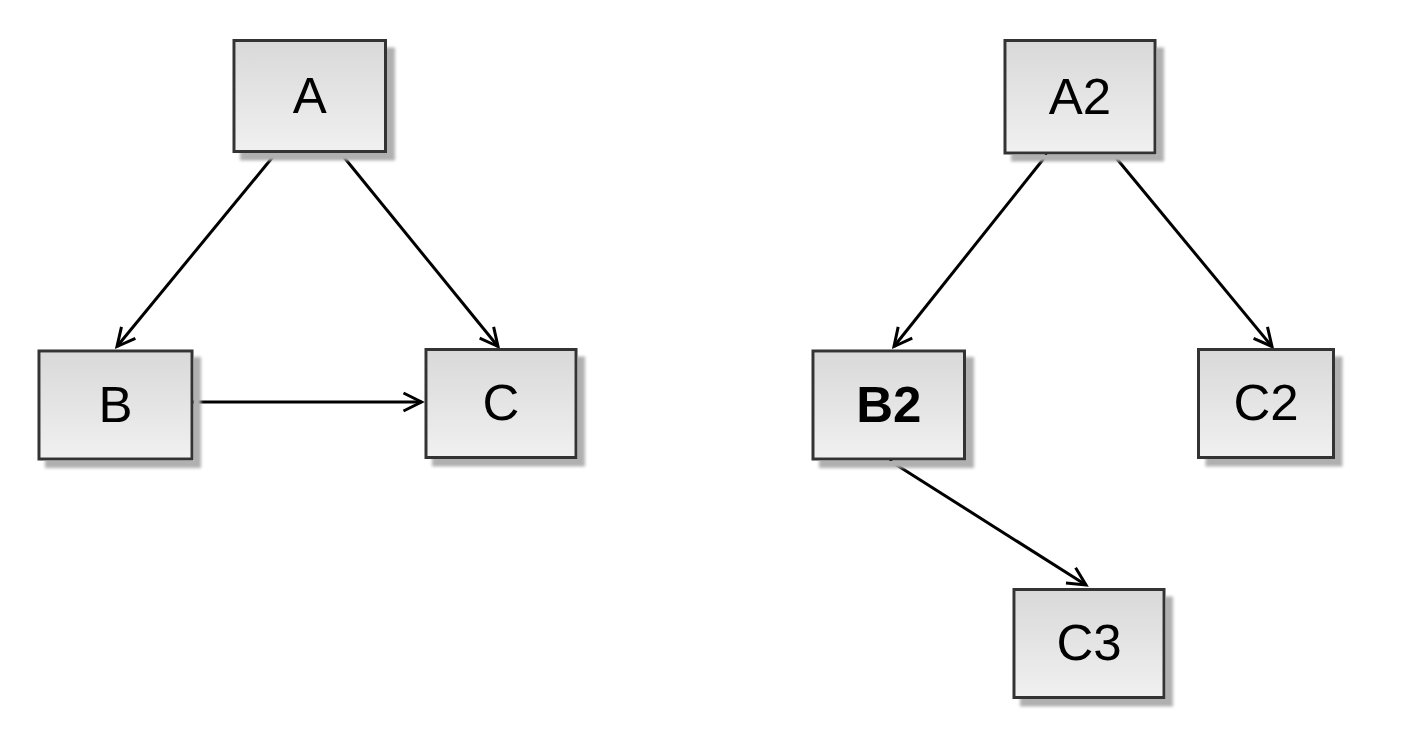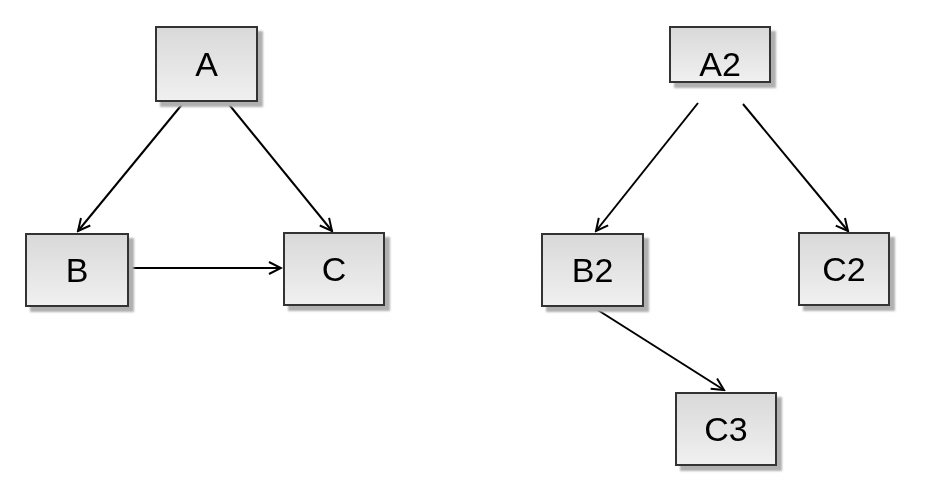--- a/index.html
+++ b/index.html
@@ -75,24 +75,24 @@
         <span class="node-label">A</span>
       </div>
       <div class="node" style="left: 25px; top: 233px; width: 104px; height: 74px;">
         <span class="node-label">B</span>
       </div>
       <div class="node" style="left: 283px; top: 232px; width: 102px; height: 74px;">
         <span class="node-label">C</span>
       </div>
     </div>
     <div class="graph-group">
-      <div class="node" style="left: 669px; top: 26px; width: 102px; height: 57px; align-items: flex-end;">
+      <div class="node" style="left: 669px; top: 26px; width: 102px; height: 77px;">
         <span class="node-label">A2</span>
       </div>
-      <div class="node" style="left: 541px; top: 233px; width: 103px; height: 74px;">
+      <div class="node" style="left: 541px; top: 233px; width: 103px; height: 74px; font-weight: bold;">
         <span class="node-label">B2</span>
       </div>
       <div class="node" style="left: 798px; top: 232px; width: 92px; height: 74px;">
         <span class="node-label">C2</span>
       </div>
       <div class="node" style="left: 675px; top: 392px; width: 102px; height: 74px;">
         <span class="node-label">C3</span>
       </div>
     </div>
   </div>

